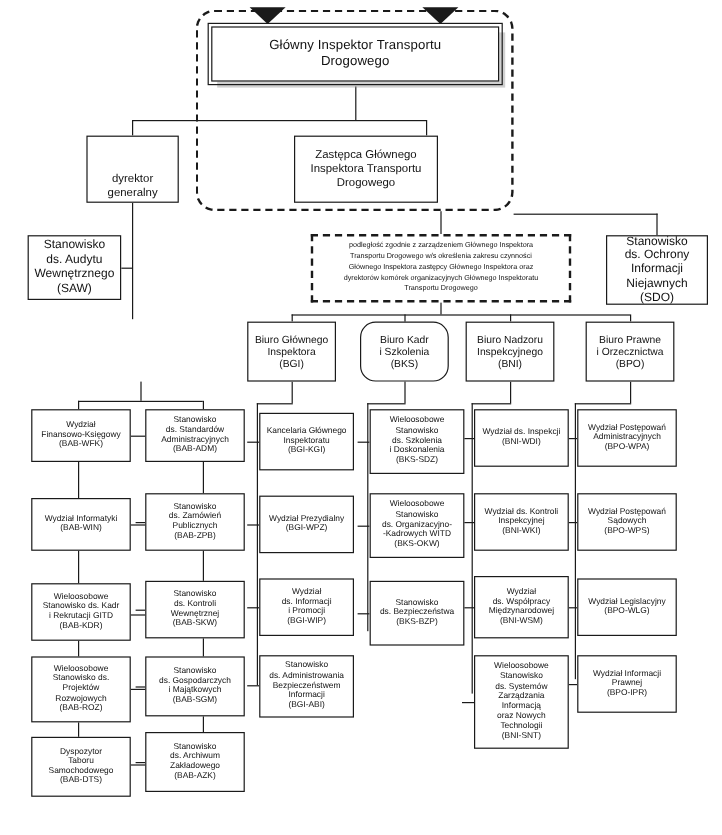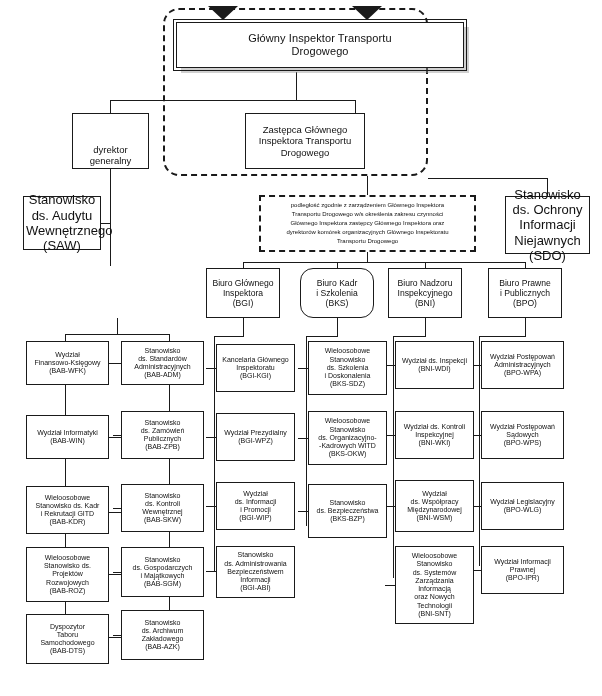--- a/index.html
+++ b/index.html
@@ -43,21 +43,21 @@
   
   .box-top {
     border: 1px solid #1a1a1a;
     outline: 1px solid #1a1a1a;
     outline-offset: 2px;
     box-shadow: 5px 5px 0 0 rgba(150,150,150,0.45);
     font-size: 11px;
     letter-spacing: 0.1px;
   }
   .box-l2 { font-size: 9.5px; }
-  .box-side { font-size: 13px; }
+  .box-side { font-size: 10px; }
   .box-dept { font-size: 8.6px; }
   .box-unit { font-size: 7.0px; }
   .note-box {
     position: absolute;
     box-sizing: border-box;
     border: 2px dashed #1a1a1a;
     background: #ffffff;
     font-size: 6.0px;
     line-height: 1.5;
     text-align: center;
@@ -99,21 +99,21 @@
 
 <div id="chart-root">
 
   <div class="dashed-region" style="left:163px; top:8px; width:265px; height:168px;"></div>
 
   <svg class="arrows" viewBox="0 0 602 696">
     <polygon points="208,6 238,6 223,20" fill="#1a1a1a"></polygon>
     <polygon points="352,6 382,6 367,20" fill="#1a1a1a"></polygon>
   </svg>
 
-  <div class="box box-top" style="left:176px; top:22px; width:288px; height:46px;">
+  <div class="box box-top" style="left:176px; top:22px; width:240px; height:46px;">
     <span class="lbl">Główny Inspektor Transportu
 Drogowego</span>
   </div>
 
   <div class="ln ln-v" style="left:296px; top:72px; height:28px;"></div>
 
   <div class="ln ln-h" style="left:110px; top:100px; width:245px;"></div>
   <div class="ln ln-v" style="left:110px; top:100px; height:13px;"></div>
   <div class="ln ln-v" style="left:355px; top:100px; height:13px;"></div>
 
@@ -176,21 +176,21 @@
 i Szkolenia
 (BKS)</span>
   </div>
   <div class="box box-dept" style="left:388px; top:268px; width:74px; height:50px;justify-content:flex-end;">
     <span class="lbl">Biuro Nadzoru
 Inspekcyjnego
 (BNI)</span>
   </div>
   <div class="box box-dept" style="left:488px; top:268px; width:74px; height:50px;">
     <span class="lbl">Biuro Prawne
-i Publicznych
+i Orzecznictwa
 (BPO)</span>
   </div>
 
   <div class="ln ln-v" style="left:117px; top:318px; height:16px;"></div>
   <div class="ln ln-h" style="left:65px; top:334px; width:104px;"></div>
   <div class="ln ln-v" style="left:65px; top:334px; height:324px;"></div>
   <div class="ln ln-v" style="left:169px; top:334px; height:300px;"></div>
 
   <div class="ln ln-v" style="left:243px; top:318px; height:18px;"></div>
   <div class="ln ln-v" style="left:214px; top:336px; height:235px;"></div>

